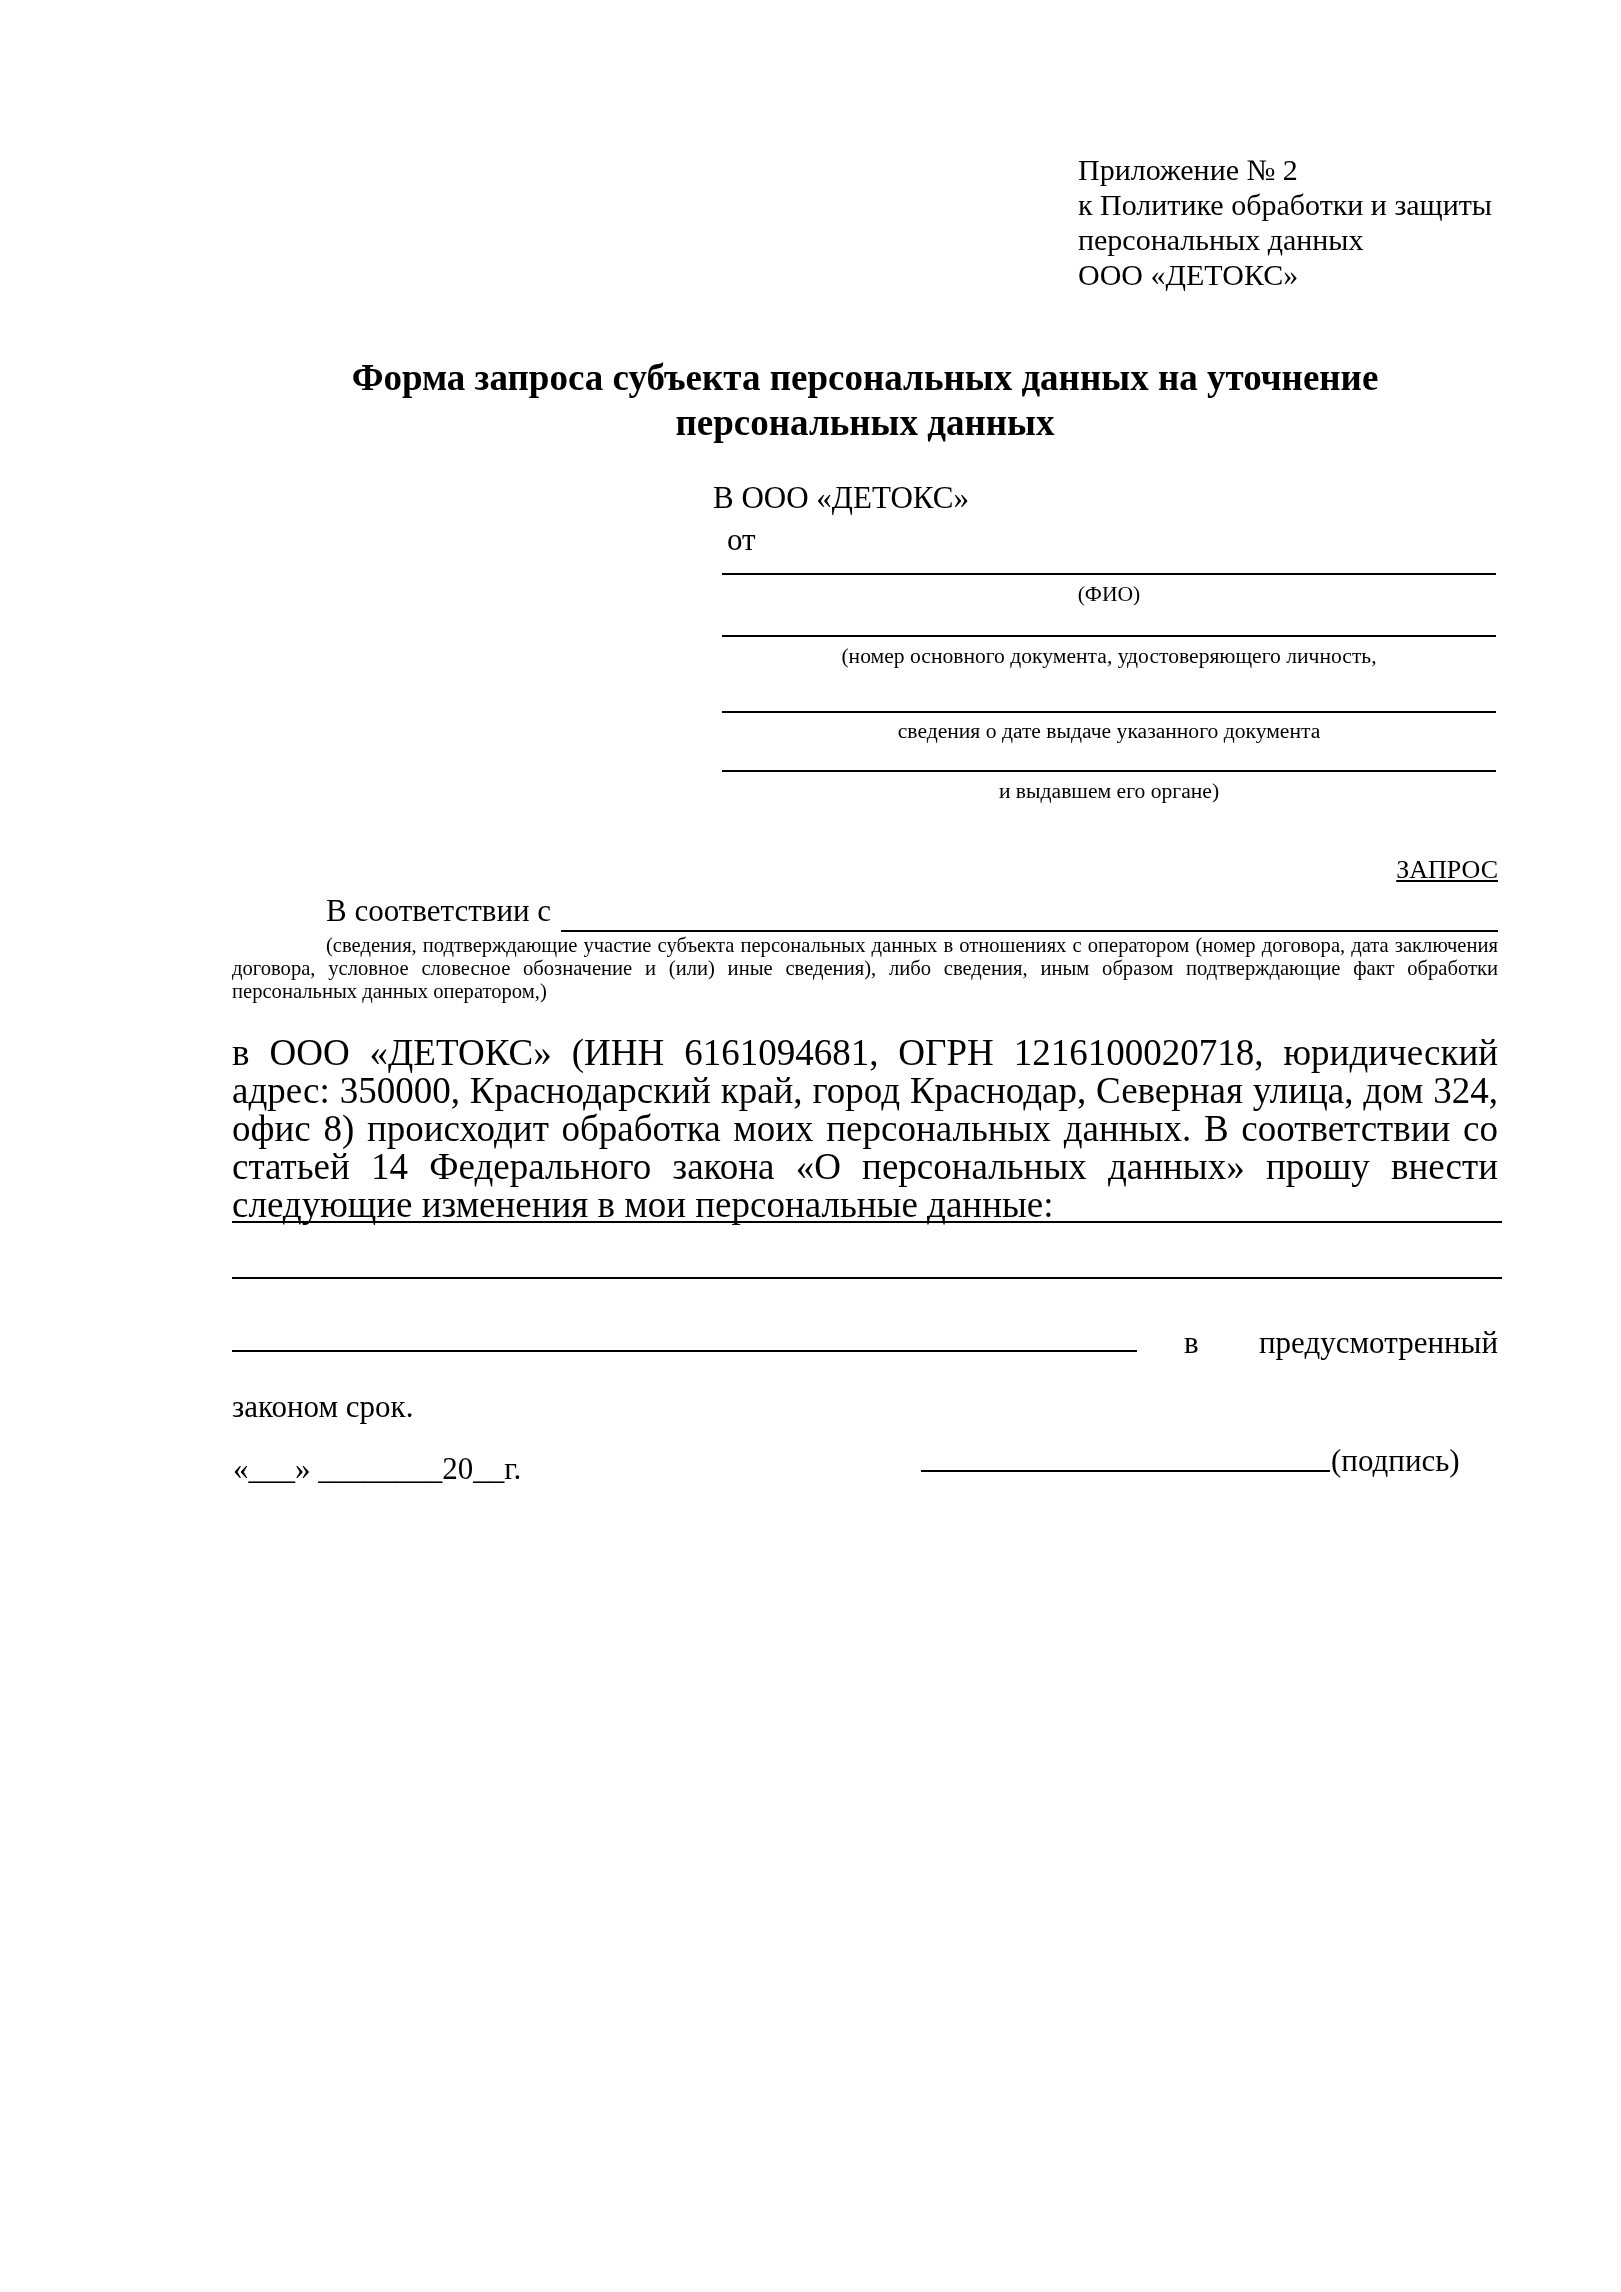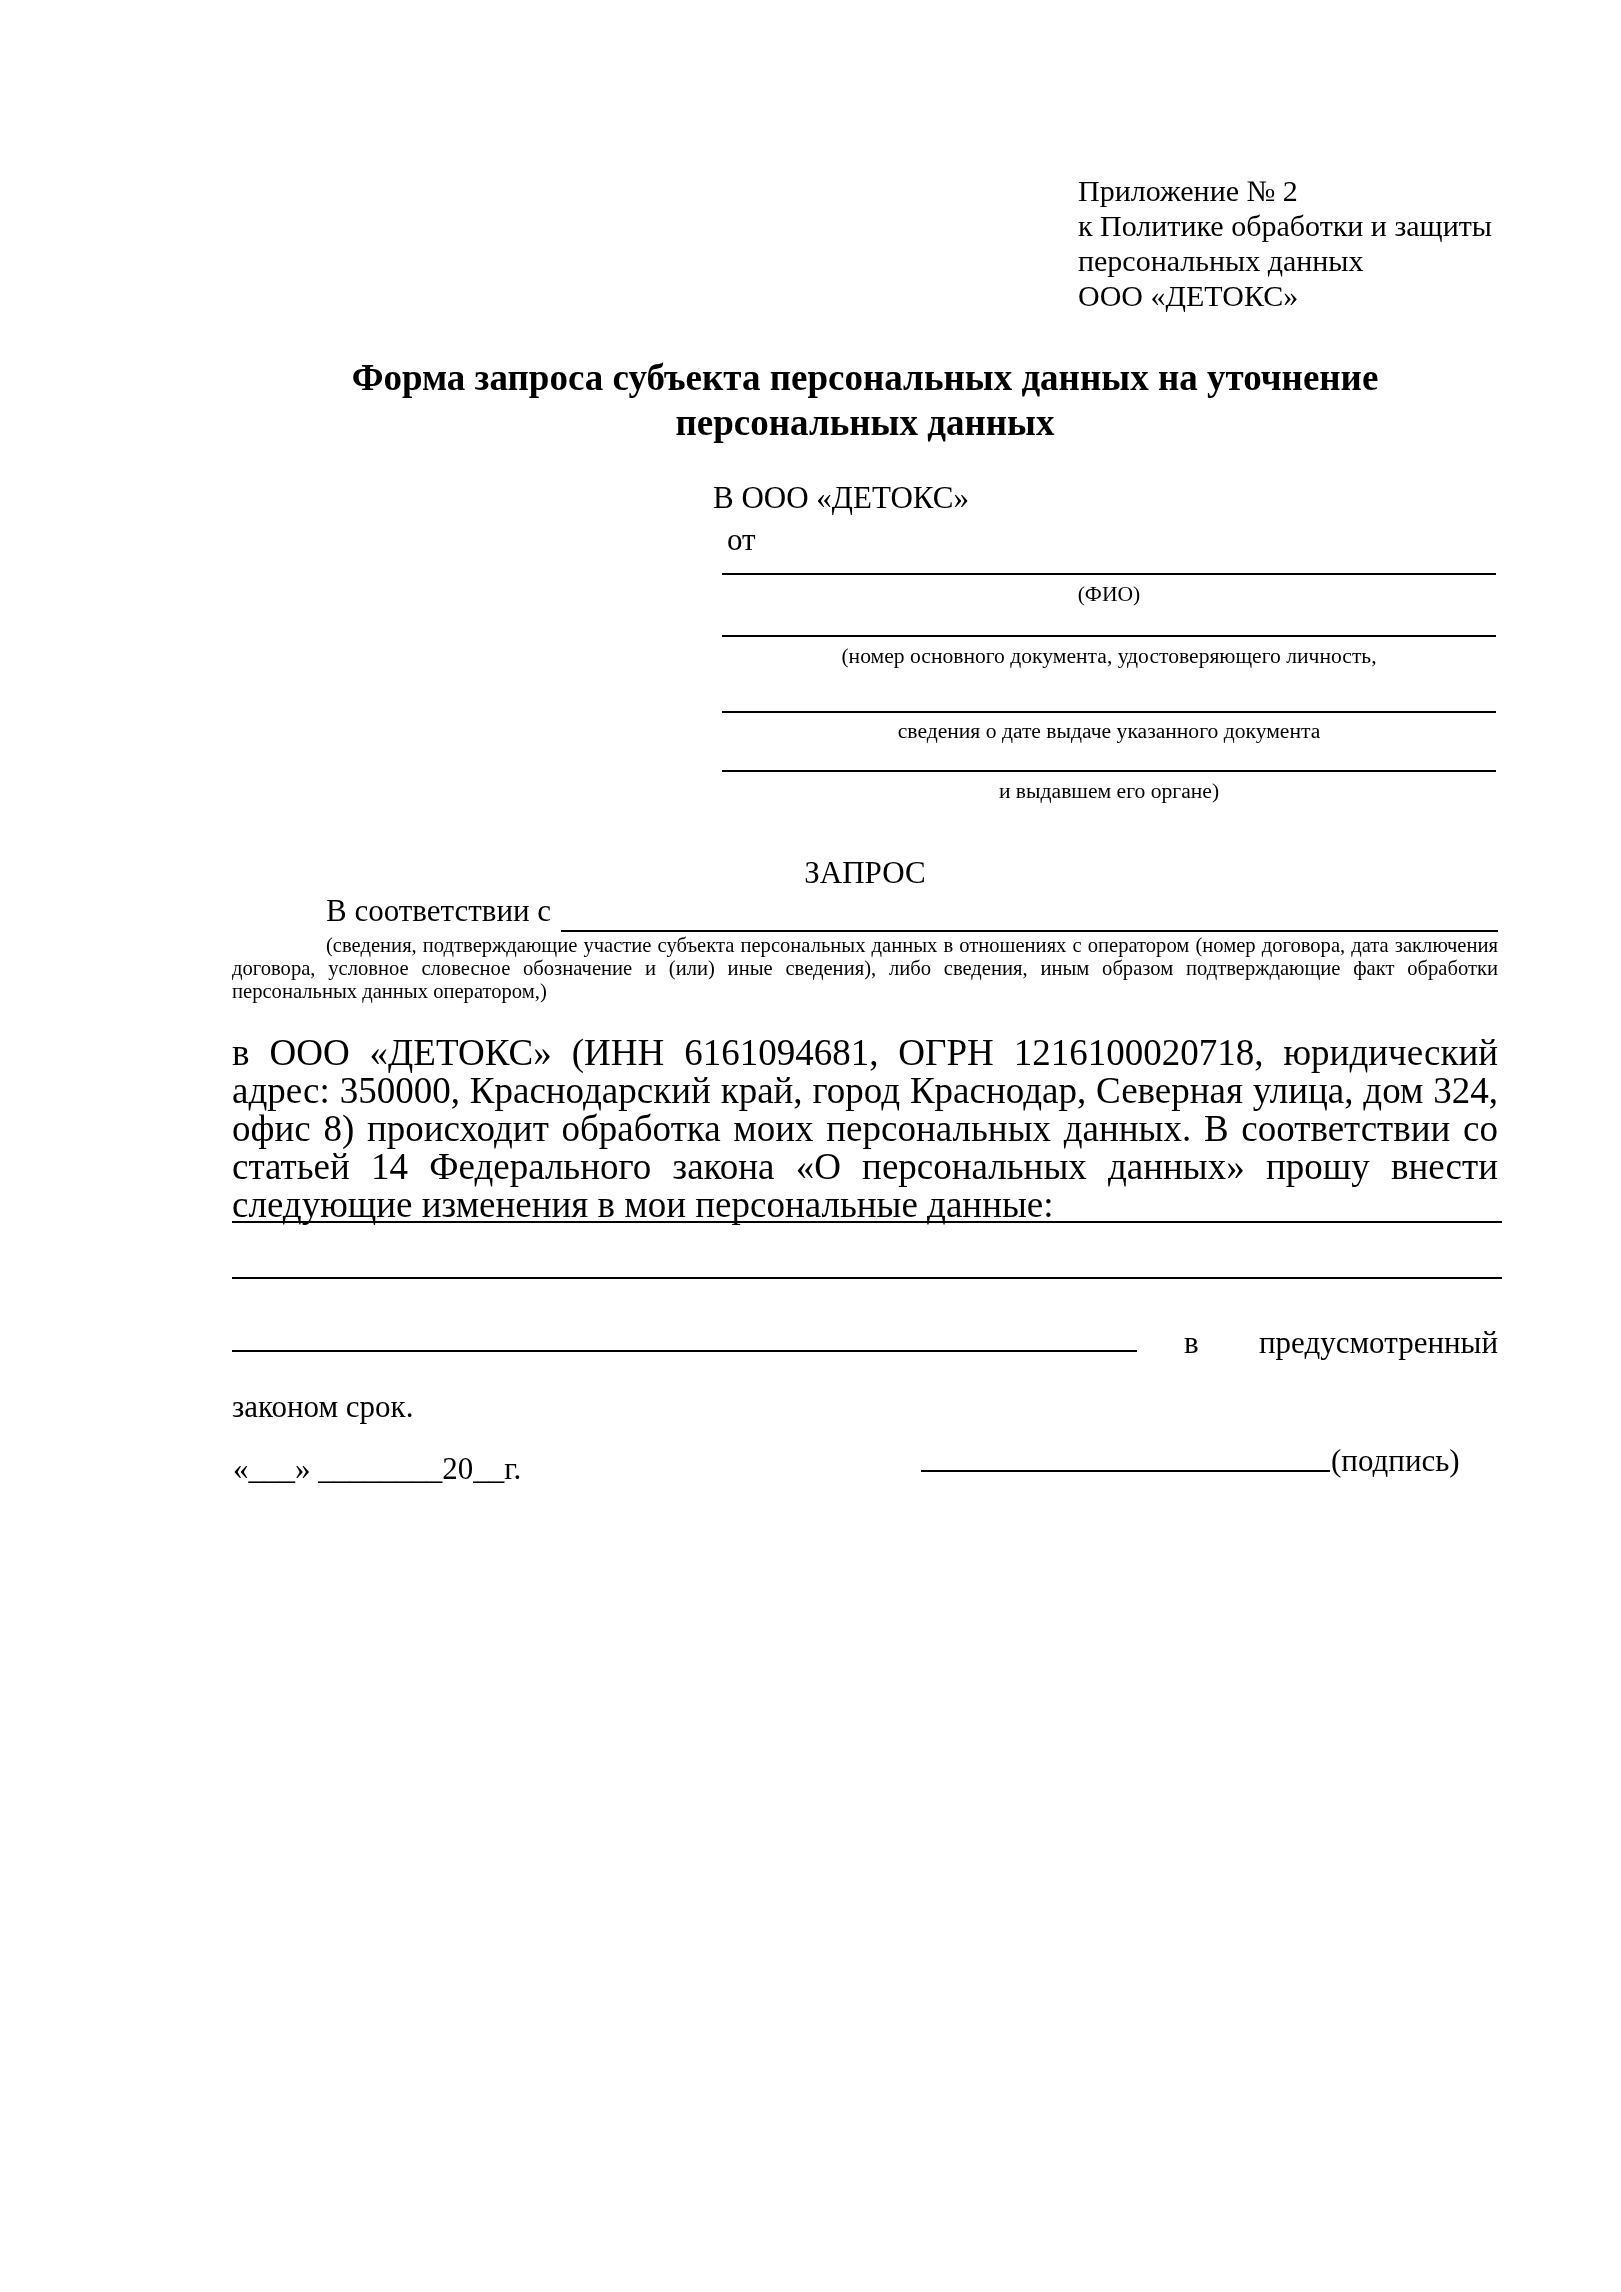--- a/index.html
+++ b/index.html
@@ -6,39 +6,39 @@
   #page{
     position:relative;
     width:1621px;height:2293px;
     background:#ffffff;
     font-family:"Liberation Serif","DejaVu Serif",serif;
     color:#000;
     overflow:hidden;
   }
   .abs{position:absolute;}
   
-  .hdr{left:1078px;top:152px;font-size:30px;line-height:35px;margin-top:21px;}
+  .hdr{left:1078px;top:152px;font-size:30px;line-height:35px;}
   
   .title{left:232px;top:355px;width:1266px;text-align:center;
          font-size:37px;font-weight:bold;line-height:45px;}
   
   .to{left:713px;top:480px;font-size:31px;}
   .from{left:727px;top:522px;font-size:31px;}
   .rule{border-top:2.9px solid #000;height:0;}
   .fio-rule{left:722px;top:573px;width:774px;}
   .doc-rule{left:722px;top:635px;width:774px;}
   .date-rule{left:722px;top:711px;width:774px;}
   .organ-rule{left:722px;top:770px;width:774px;}
   .cap{left:722px;width:774px;text-align:center;font-size:21.6px;line-height:25.5px;}
   .cap-fio{top:582px;}
   .cap-doc{top:644px;}
   .cap-date{top:719px;}
   .cap-organ{top:779px;}
   
-  .zapros{left:232px;top:855px;width:1266px;text-align:center;font-size:31px;}
+  .zapros{left:232px;top:855px;width:1266px;text-align:right;font-size:26px;text-decoration:underline;}
   .intro-row{left:232px;top:890px;width:1266px;display:flex;align-items:stretch;height:44px;}
   .intro-row .prefix{padding-left:94px;white-space:nowrap;font-size:31px;line-height:41px;}
   .intro-row .fill{flex:1;border-bottom:2.9px solid #000;margin-left:9.8px;margin-bottom:2px;}
   .note{left:232px;top:934px;width:1266px;font-size:20.6px;line-height:23px;
         text-align:justify;text-indent:94px;}
   .bodytext{left:232px;top:1006px;width:1266px;font-size:37px;line-height:38px;
             text-align:justify;margin-top:28px;}
   .blank1{left:232px;top:1221px;width:1270px;}
   .blank2{left:232px;top:1277px;width:1270px;}
   .reply1{left:232px;top:1292px;width:1266px;font-size:31px;line-height:37px;

